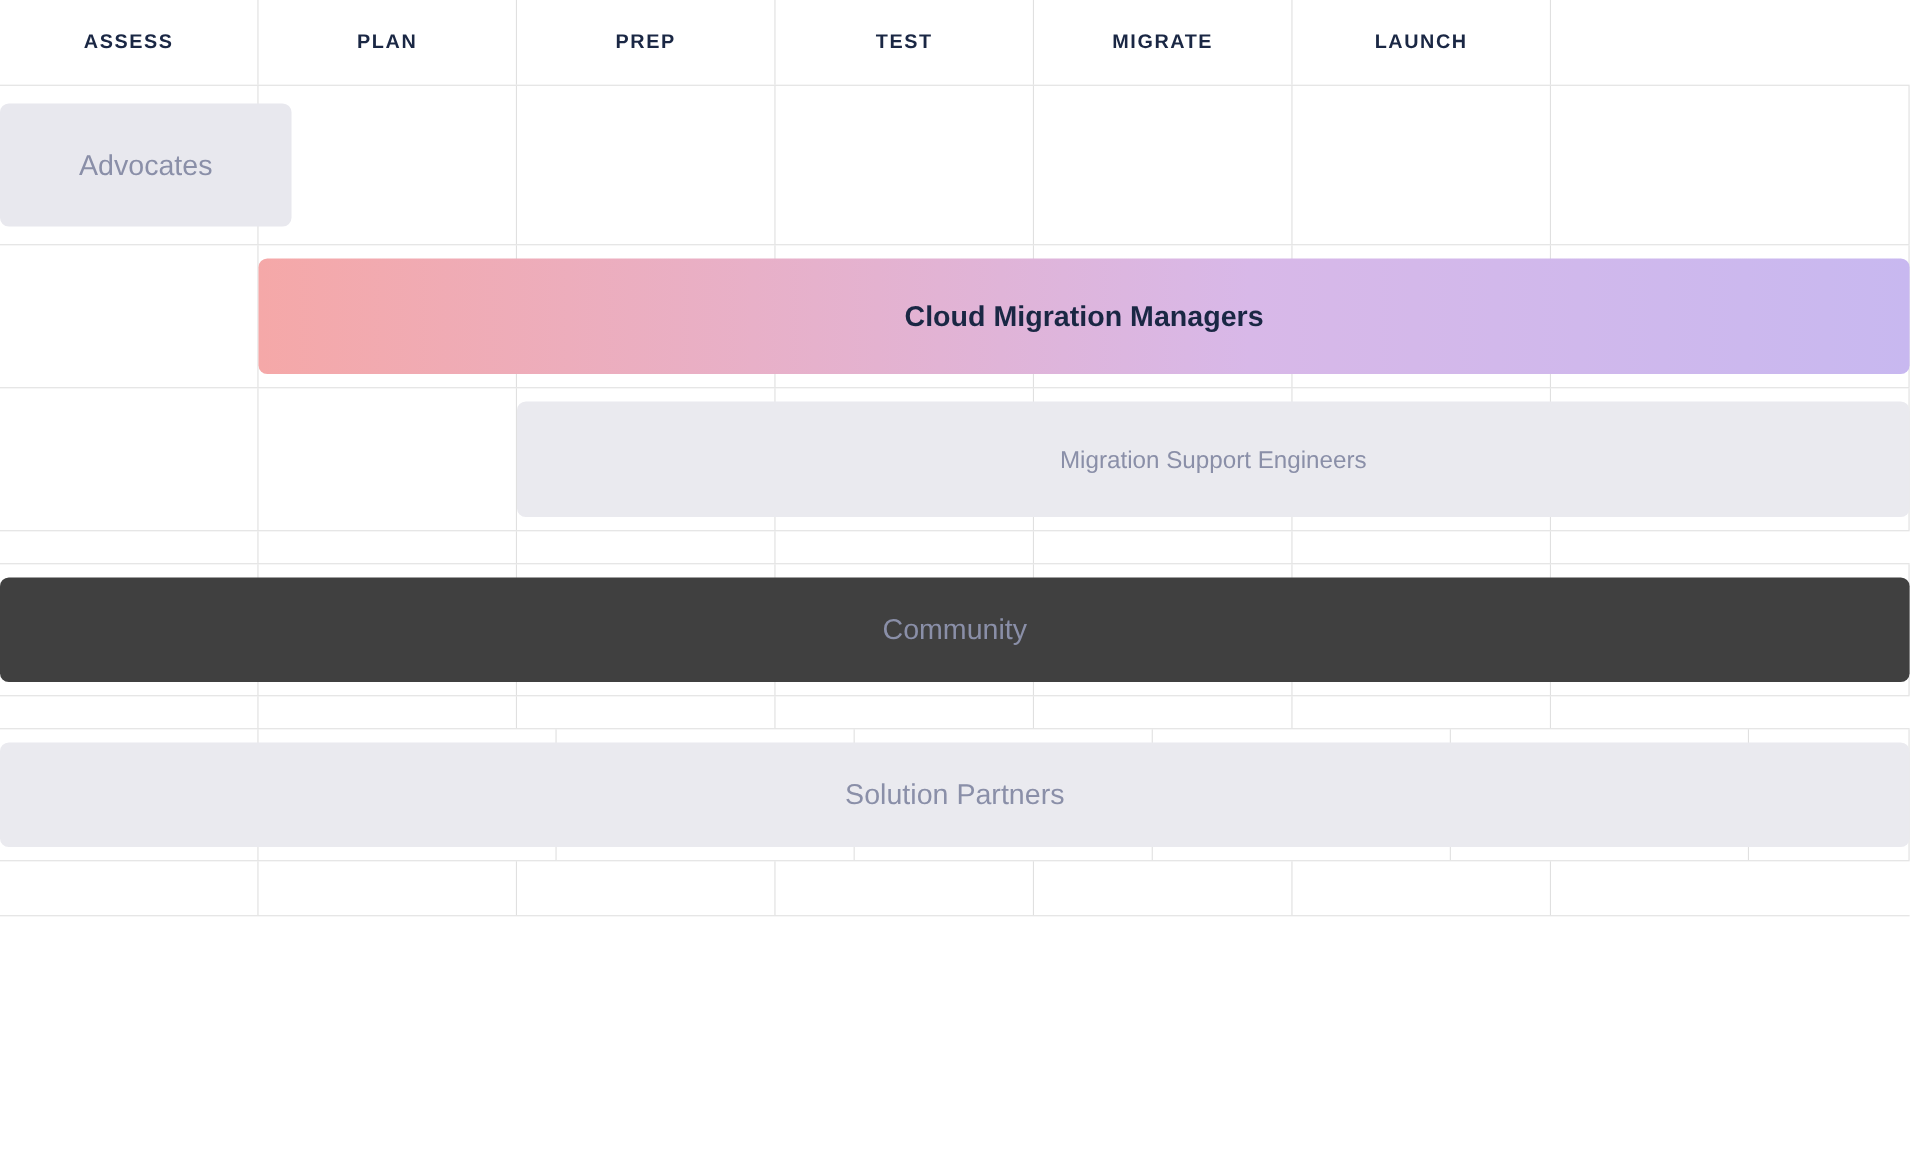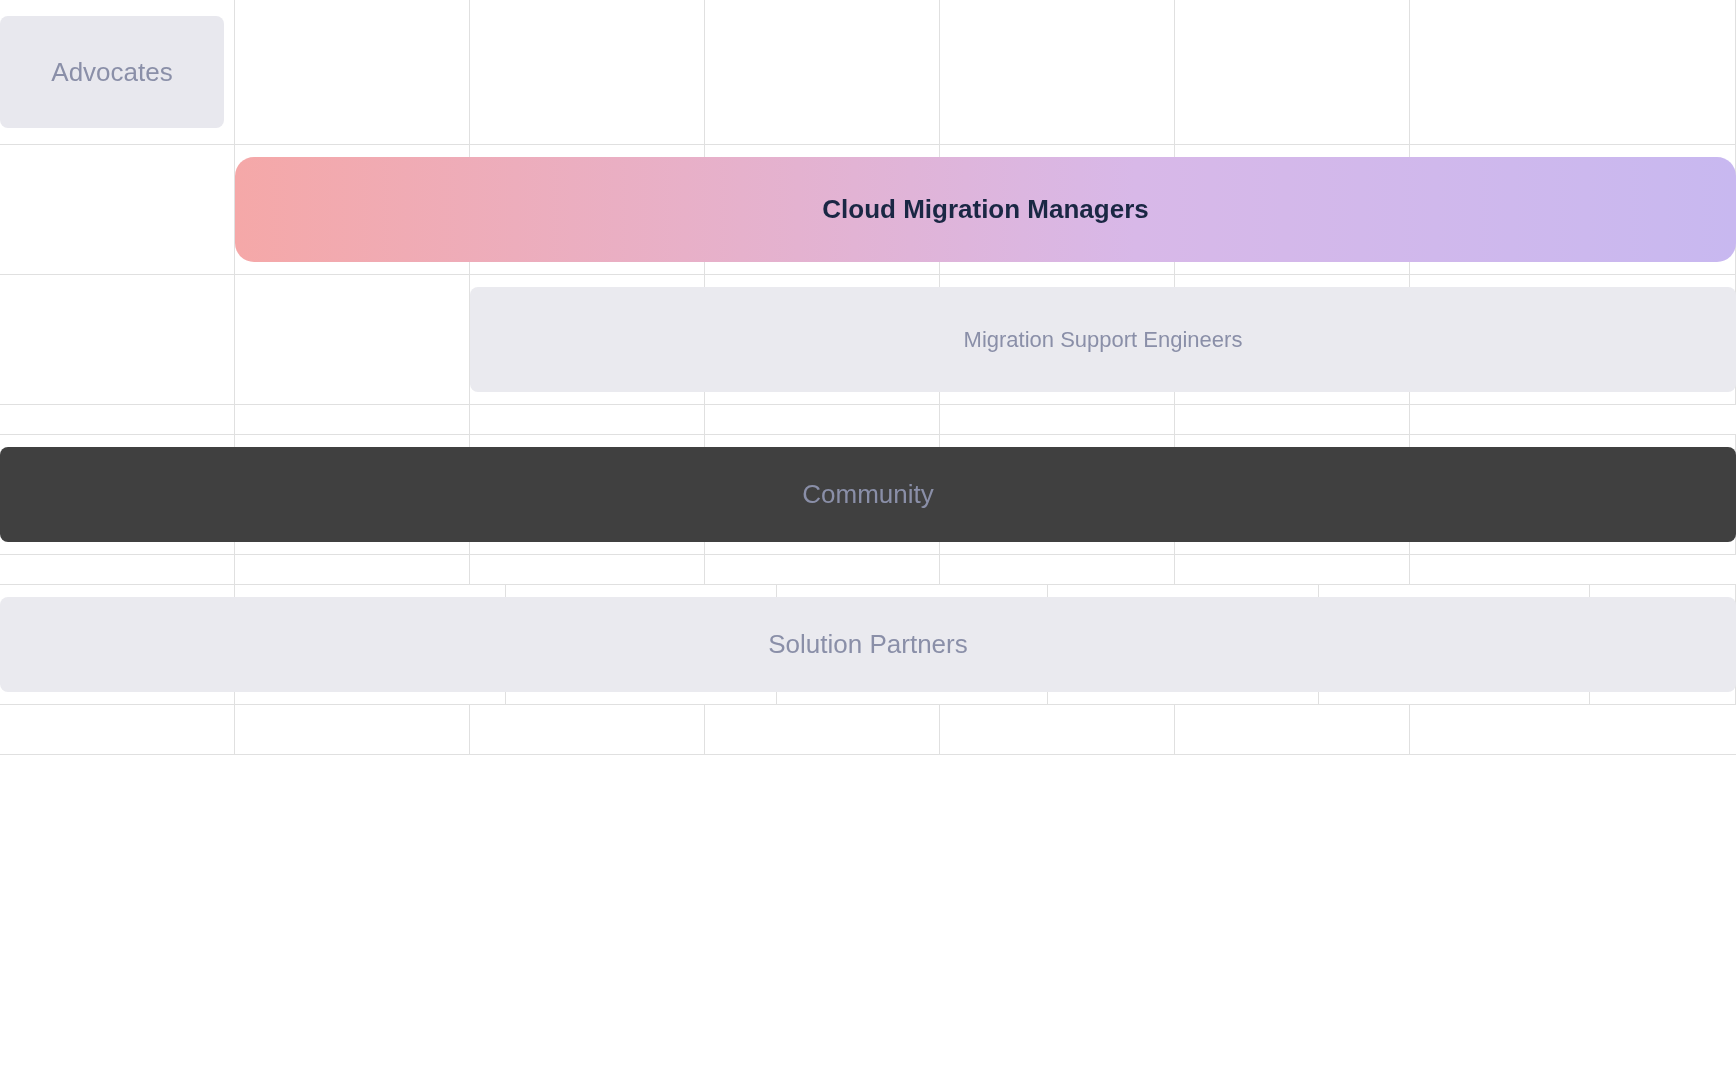--- a/index.html
+++ b/index.html
@@ -102,38 +102,37 @@
       border-radius: 8px;
       font-size: 22px;
       font-weight: 600;
     }
 
     
     .bar-advocates {
       top: 16px;
       bottom: 16px;
       left: 0;
-      width: 224px;
+      width: 265px;
       background: #e8e8ee;
       color: #8a8fa8;
       font-size: 26px;
       font-weight: 500;
     }
 
     
     .bar-cloud-migration {
       top: 12px;
       bottom: 12px;
       left: 235px;
       right: 0;
       background: linear-gradient(90deg, #f5a8a8 0%, #e8b0c8 30%, #d8b8e8 60%, #c8b8f0 100%);
       color: #1a2744;
       font-size: 26px;
       font-weight: 700;
-      border-radius: 19px;
     }
 
     
     .bar-support-engineers {
       top: 12px;
       bottom: 12px;
       left: 470px;
       right: 0;
       background: #eaeaef;
       color: #8a8fa8;
@@ -167,20 +166,29 @@
 
     .rows-wrapper {
       position: relative;
     }
   </style>
 </head>
 <body>
 
 <div class="chart-container">
 
+  <div class="header-row">
+    <div class="header-cell">ASSESS</div>
+    <div class="header-cell">PLAN</div>
+    <div class="header-cell">PREP</div>
+    <div class="header-cell">TEST</div>
+    <div class="header-cell">MIGRATE</div>
+    <div class="header-cell">LAUNCH</div>
+    <div class="header-cell"></div>
+  </div>
 
   <div class="rows-wrapper">
 
     <div class="swimlane-row row-advocates" style="position:relative;">
       <div class="cell"></div>
       <div class="cell"></div>
       <div class="cell"></div>
       <div class="cell"></div>
       <div class="cell"></div>
       <div class="cell"></div>

